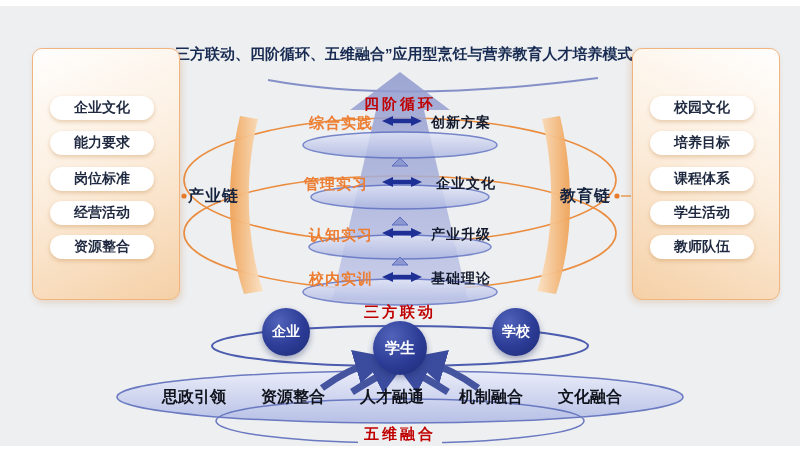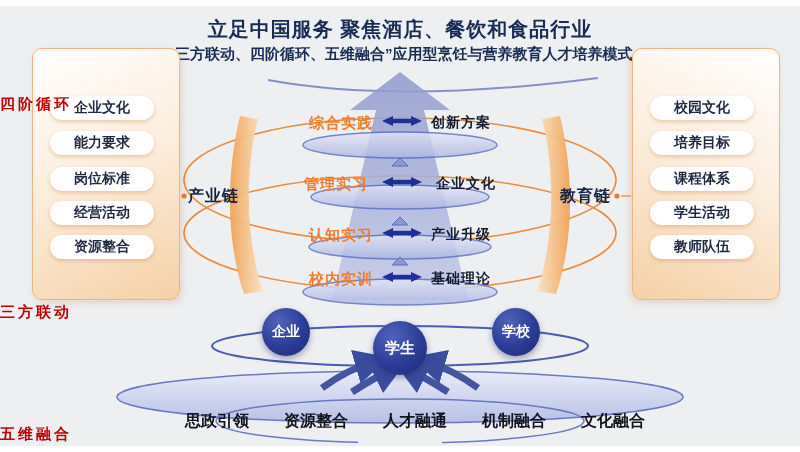--- a/index.html
+++ b/index.html
@@ -23,41 +23,41 @@
          box-shadow:-2px 3px 6px rgba(205,140,80,.25);}
   .pill{position:absolute;left:17px;width:104px;height:24px;border-radius:12px;background:#ffffff;
         box-shadow:0 2px 4px rgba(190,125,60,.35);display:flex;align-items:center;justify-content:center;
         font-size:14px;font-weight:bold;color:#1f2940;white-space:nowrap;}
   .p1{top:47px;} .p2{top:82px;} .p3{top:118px;} .p4{top:152px;} .p5{top:186px;}
 
   .chain-label{position:absolute;top:186px;font-size:16px;font-weight:bold;color:#16233f;
         letter-spacing:1px;white-space:nowrap;}
   .chain-left{left:188px;} .chain-right{left:560px;}
 
-  .cycle-title,.triad-title,.five-title{position:absolute;left:0;width:800px;text-align:left;
+  .cycle-title,.triad-title,.five-title{position:absolute;left:0;width:800px;text-align:center;
         font-size:15px;font-weight:bold;color:#c00000;letter-spacing:3px;white-space:nowrap;}
   .cycle-title{top:95px;} .triad-title{top:303px;} .five-title{top:425px;}
 
   .pair-row{position:absolute;left:50%;transform:translateX(-50%);display:flex;align-items:flex-start;
         gap:9px;white-space:nowrap;}
   .r1{top:114px;} .r2{top:175px;gap:14px;} .r3{top:226px;} .r4{top:270px;}
   .pair-left{font-size:15px;font-weight:bold;color:#ed7d31;letter-spacing:1px;}
   .pair-right{font-size:14px;font-weight:bold;color:#141b2e;letter-spacing:1px;}
   .dbl-arrow{display:block;}
 
   .sphere{position:absolute;border-radius:50%;display:flex;align-items:center;justify-content:center;
         color:#ffffff;font-weight:bold;
         background:radial-gradient(circle at 35% 28%,#5062ba 0%,#2c3c96 55%,#1c2a72 100%);
         box-shadow:0 3px 6px rgba(30,40,100,.4);}
   .sphere-company{left:262px;top:308px;width:48px;height:48px;font-size:14px;}
   .sphere-student{left:373px;top:321px;width:54px;height:54px;font-size:15px;}
   .sphere-school{left:492px;top:308px;width:48px;height:48px;font-size:14px;}
 
-  .five-row{position:absolute;top:387px;left:185px;width:460px;display:flex;
-        justify-content:space-between;align-items:flex-start;margin-top:24px;}
+  .five-row{position:absolute;top:387px;left:162px;width:460px;display:flex;
+        justify-content:space-between;align-items:flex-start;}
   .five-item{font-family:"DejaVu Serif","Liberation Serif",serif;font-size:16px;font-weight:bold;
         color:#10131c;white-space:nowrap;}
 </style>
 </head>
 <body>
 
 <div class="stage">
   <div class="edge-strip edge-top"></div>
 
   <svg class="decor" width="800" height="452" viewBox="0 0 800 452">
@@ -117,21 +117,20 @@
 
     <path d="M 322,388 Q 348,369 376,361" fill="none" stroke="#44549f" stroke-width="7" marker-end="url(#mArr)"></path>
     <path d="M 352,392 Q 374,378 394,368" fill="none" stroke="#44549f" stroke-width="7" marker-end="url(#mArr)"></path>
     <path d="M 478,388 Q 452,369 424,361" fill="none" stroke="#44549f" stroke-width="7" marker-end="url(#mArr)"></path>
     <path d="M 448,392 Q 426,378 406,368" fill="none" stroke="#44549f" stroke-width="7" marker-end="url(#mArr)"></path>
 
     <ellipse cx="400" cy="421" rx="184" ry="22" fill="none" stroke="#6a79c0" stroke-width="1.5"></ellipse>
     <rect x="358" y="430" width="84" height="17" fill="#edeff1"></rect>
   </svg>
 
-  <div class="title">立足中国服务  聚焦酒店、餐饮和食品行业</div>
   <div class="subtitle">“三方联动、四阶循环、五维融合”应用型烹饪与营养教育人才培养模式</div>
 
   <div class="panel panel-left">
     <div class="pill p1">企业文化</div>
     <div class="pill p2">能力要求</div>
     <div class="pill p3">岗位标准</div>
     <div class="pill p4">经营活动</div>
     <div class="pill p5">资源整合</div>
   </div>
 

